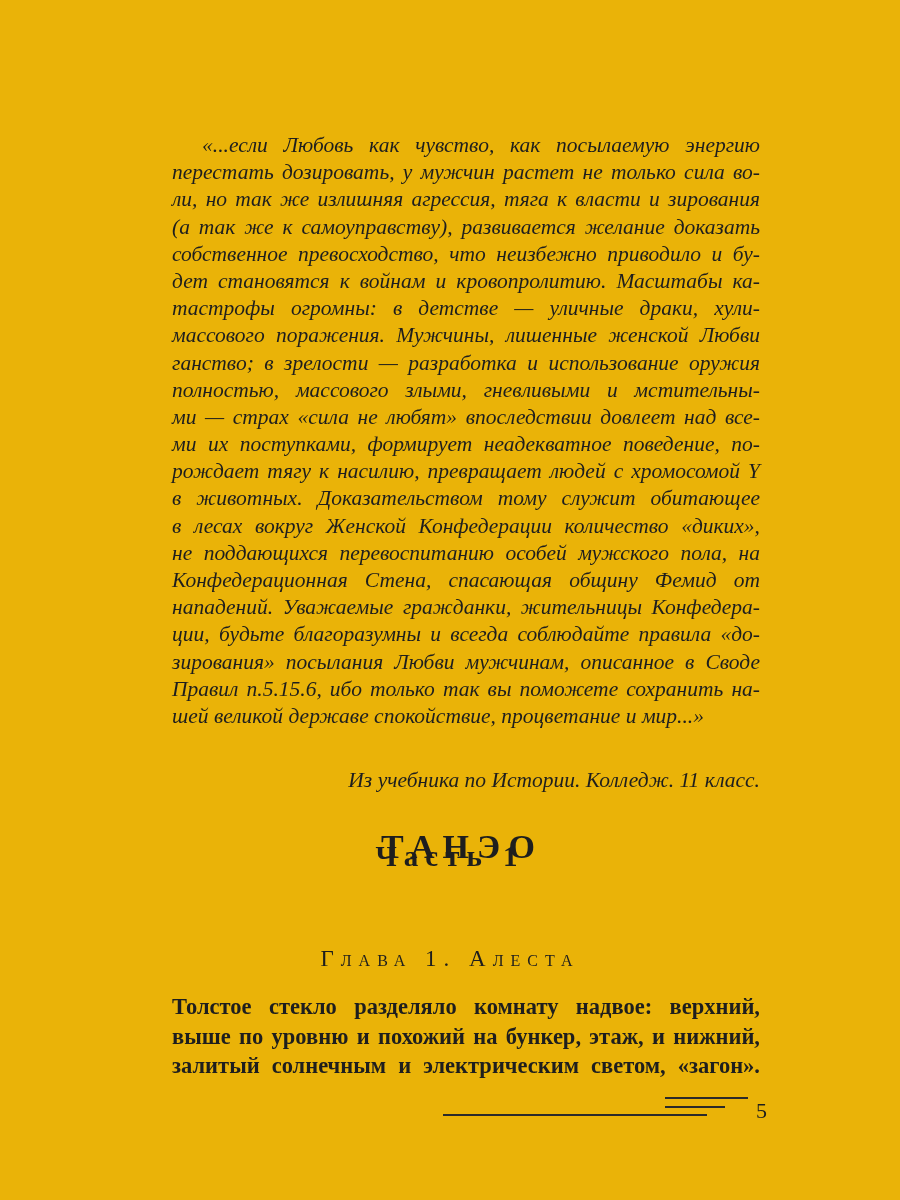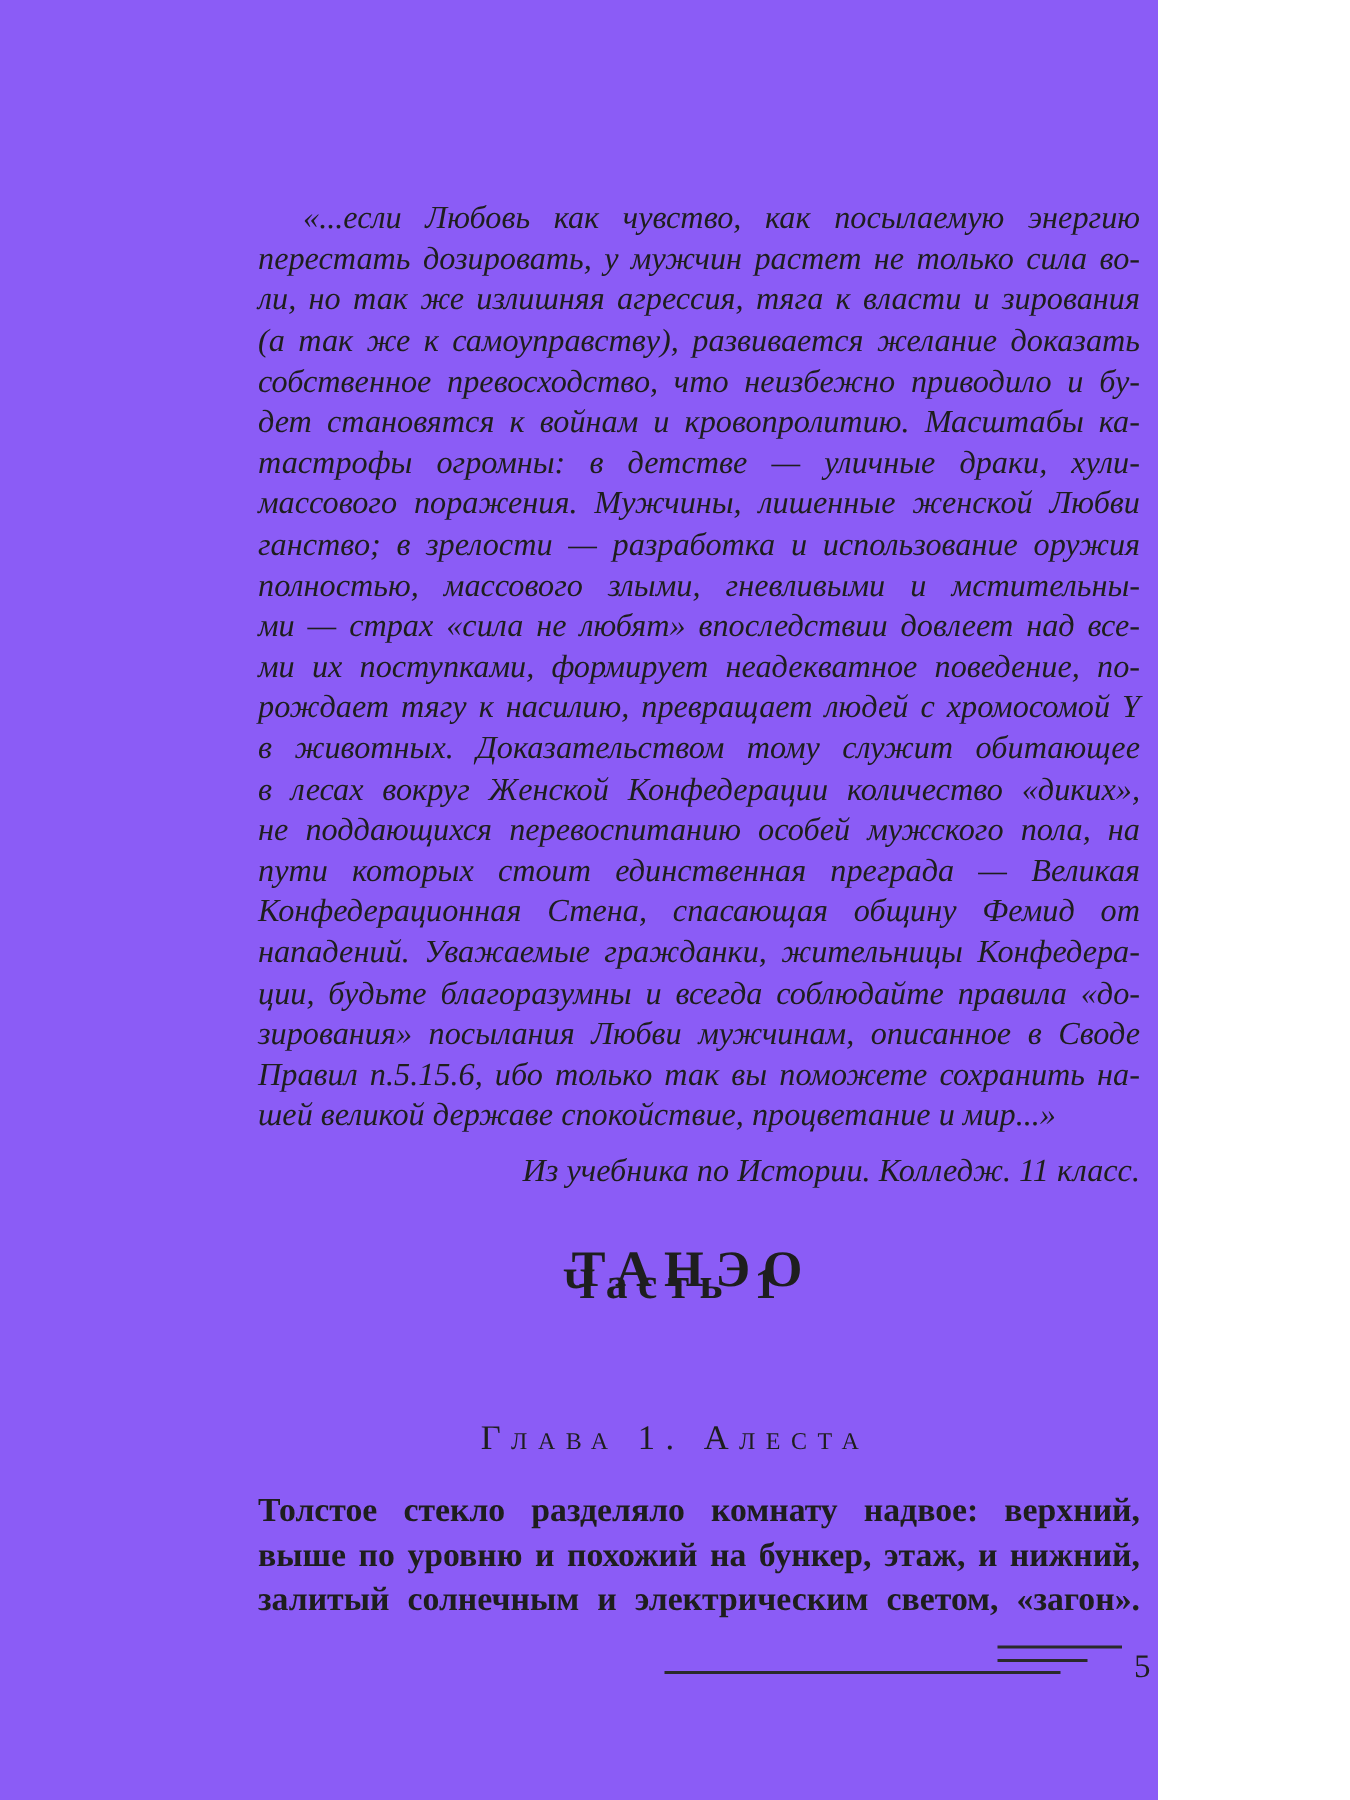--- a/index.html
+++ b/index.html
@@ -1,17 +1,17 @@
 <!DOCTYPE html>
 <html><head>
   <meta charset="utf-8">
   <style>
     html, body { margin: 0; padding: 0; background: #ffffff; }
     body { width: 900px; height: 1200px; position: relative; overflow: hidden; color: #1e1e1e; }
-    .page { position: absolute; left: 0; top: 0; width: 772px; height: 1200px; background: #8b5cf6; }
+    .page { position: absolute; left: 0; top: 0; width: 900px; height: 1200px; background: #eab308; }
 
     .epigraph {
       position: absolute; left: 172px; top: 132px; width: 588px;
       font-family: "Liberation Serif", "DejaVu Serif", serif;
       font-style: italic; font-size: 21.5px; line-height: 27.2px;
     }
     .epigraph .line { display: block; white-space: nowrap; text-align: justify; text-align-last: justify; height: 27.2px; }
     .epigraph .line.first { padding-left: 30px; }
     .epigraph .line.last { text-align-last: left; }
 
@@ -67,21 +67,20 @@
     <span class="line">тастрофы огромны: в детстве — уличные драки, хули-</span>
     <span class="line">массового поражения. Мужчины, лишенные женской Любви</span>
     <span class="line">ганство; в зрелости — разработка и использование оружия</span>
     <span class="line">полностью, массового злыми, гневливыми и мстительны-</span>
     <span class="line">ми — страх «сила не любят» впоследствии довлеет над все-</span>
     <span class="line">ми их поступками, формирует неадекватное поведение, по-</span>
     <span class="line">рождает тягу к насилию, превращает людей с хромосомой Y</span>
     <span class="line">в животных. Доказательством тому служит обитающее</span>
     <span class="line">в лесах вокруг Женской Конфедерации количество «диких»,</span>
     <span class="line">не поддающихся перевоспитанию особей мужского пола, на</span>
-    <span class="line">пути которых стоит единственная преграда — Великая</span>
     <span class="line">Конфедерационная Стена, спасающая общину Фемид от</span>
     <span class="line">нападений. Уважаемые гражданки, жительницы Конфедера-</span>
     <span class="line">ции, будьте благоразумны и всегда соблюдайте правила «до-</span>
     <span class="line">зирования» посылания Любви мужчинам, описанное в Своде</span>
     <span class="line">Правил п.5.15.6, ибо только так вы поможете сохранить на-</span>
     <span class="line last">шей великой державе спокойствие, процветание и мир...»</span>
   </div>
 
   <div class="attribution">Из учебника по Истории. Колледж. 11 класс.</div>
 

